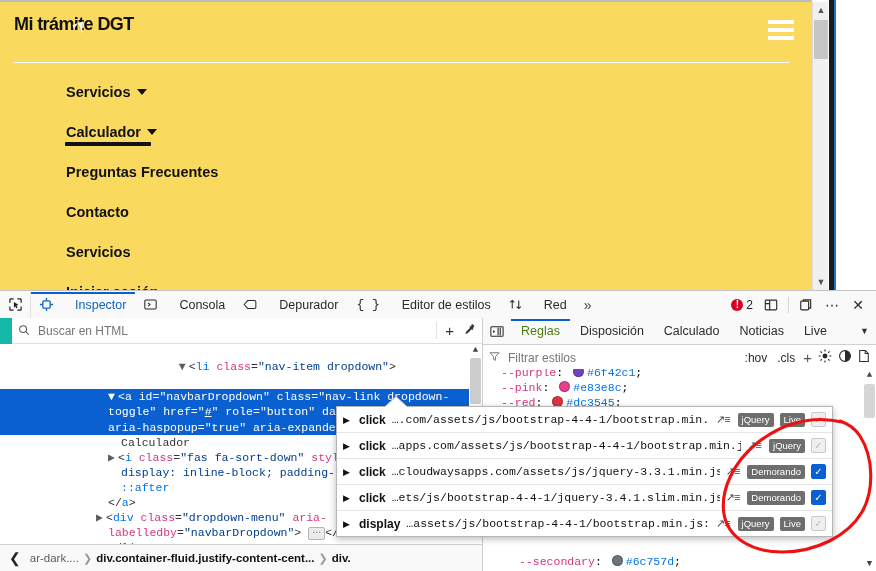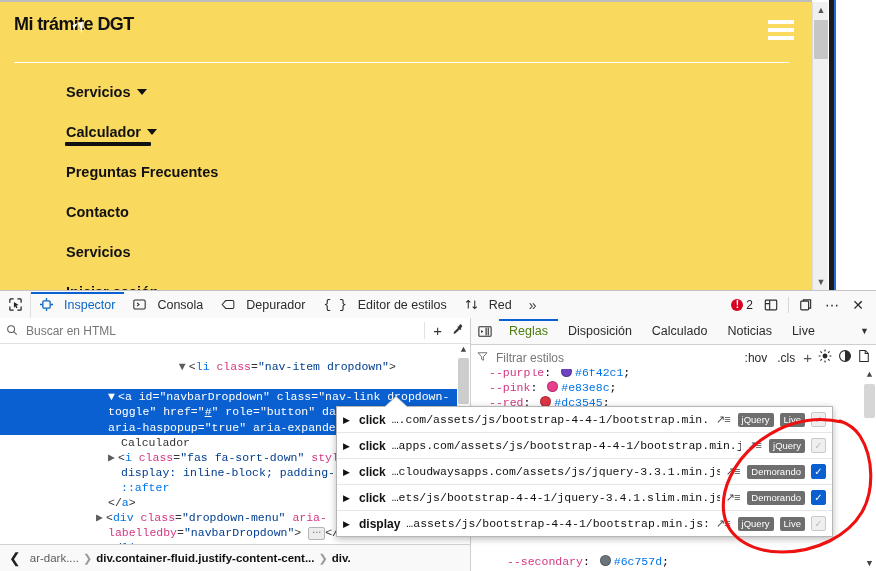--- a/index.html
+++ b/index.html
@@ -103,21 +103,21 @@
   .dt-toolbar{
     position:relative;height:27px;background:#f9f9fa;
     border-bottom:1px solid #cfcfcf;
     display:flex;align-items:center;
   }
   .dt-pickbtn{
     width:30px;height:26px;display:flex;align-items:center;justify-content:center;
     border-right:1px solid #e0e0e0;
   }
   .dt-tab{
-    height:26px;display:flex;align-items:center;gap:11px;
+    height:26px;display:flex;align-items:center;gap:22px;
     padding:0 9px;font-size:12.5px;color:#2b2b2b;cursor:default;
     position:relative;white-space:nowrap;
   }
   .dt-tab.active{color:#0a66c2;}
   .dt-tab.active:before{
     content:"";position:absolute;left:0;right:0;top:0;height:2px;background:#0a60d0;
   }
   .dt-chev{
     padding:0 8px;font-size:14px;color:#3a3a3a;
   }
@@ -133,21 +133,21 @@
     line-height:1;
   }
   .icn-btn{
     width:24px;height:24px;display:flex;align-items:center;justify-content:center;
     color:#2b2b2b;font-size:14px;
   }
   .vsep{width:1px;height:16px;background:#d7d7d7;margin:0 3px;}
 
   
   .dt-body{position:absolute;left:0;top:27px;right:0;bottom:0;display:flex;}
-  .dt-left{width:470px;position:relative;border-right:1px solid #cfcfcf;background:#bef264;}
+  .dt-left{width:470px;position:relative;border-right:1px solid #cfcfcf;background:#14b8a6;padding-left:12px;}
   .dt-right-pane{flex:1;position:relative;background:#fff;}
 
   .searchbar{
     height:25px;border-bottom:1px solid #e0e0e0;background:#fff;
     display:flex;align-items:center;padding:0 6px;gap:6px;
   }
   .searchbar .sicon{color:#6a6a6a;font-size:11px;}
   .searchbar input{
     flex:1;border:0;outline:0;font-size:12px;color:#3a3a3a;
     font-family:"Liberation Sans", sans-serif;background:transparent;

